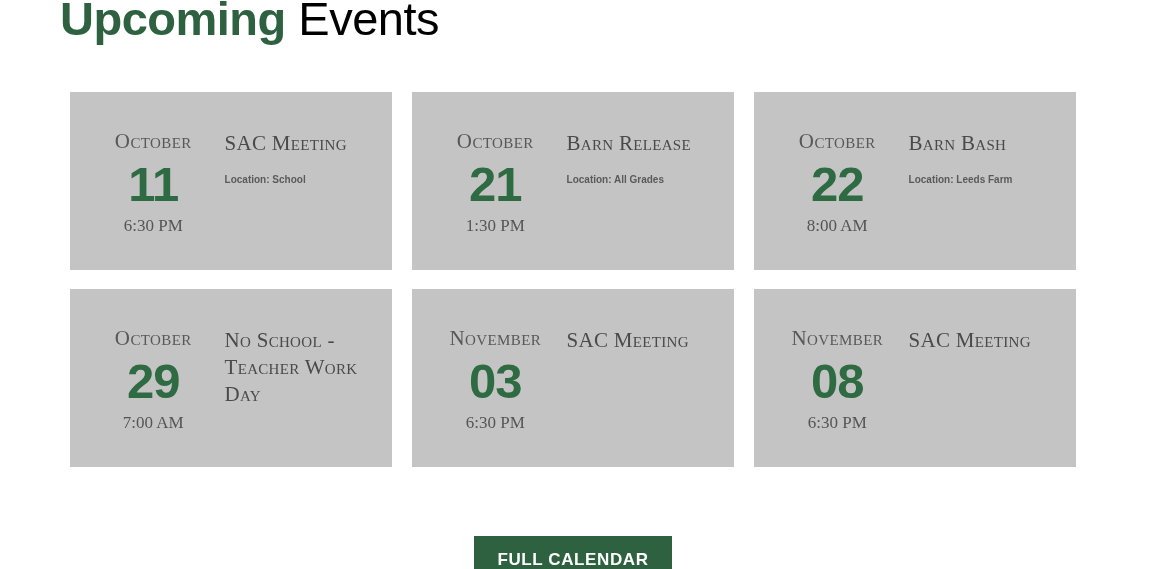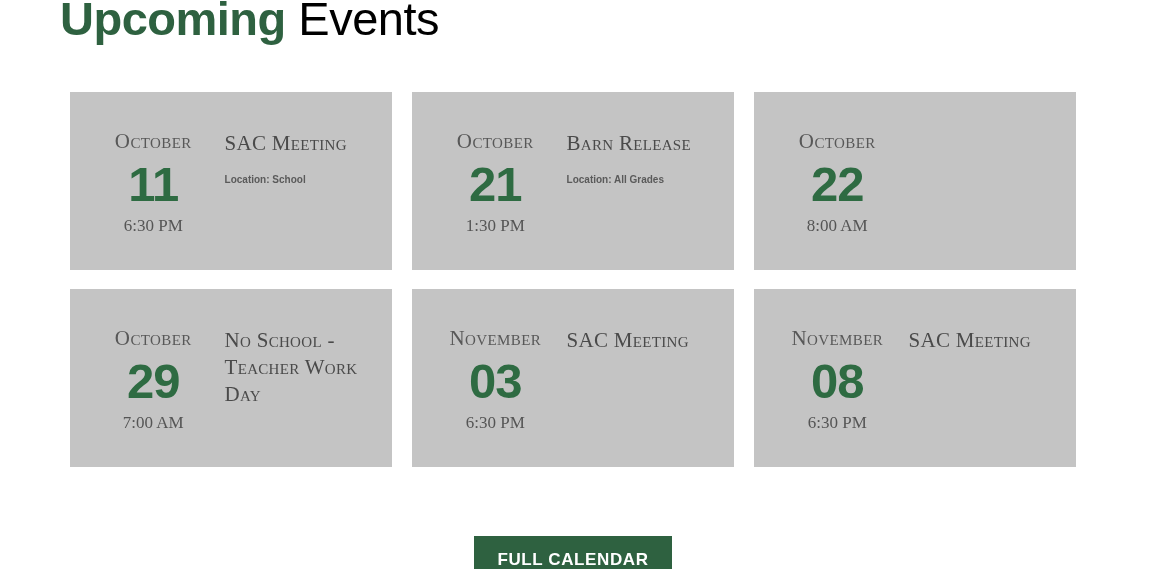--- a/index.html
+++ b/index.html
@@ -196,20 +196,24 @@
         <div class="event-location">Location: All Grades</div>
       </div>
     </div>
 
     <div class="event-card">
       <div class="event-date-col">
         <div class="event-month">October</div>
         <div class="event-day">22</div>
         <div class="event-time">8:00 AM</div>
       </div>
+      <div class="event-info-col">
+        <div class="event-title">Barn Bash</div>
+        <div class="event-location">Location: Leeds Farm</div>
+      </div>
     </div>
 
     <div class="event-card">
       <div class="event-date-col">
         <div class="event-month">October</div>
         <div class="event-day">29</div>
         <div class="event-time">7:00 AM</div>
       </div>
       <div class="event-info-col">
         <div class="event-title">No School - Teacher Work Day</div>

